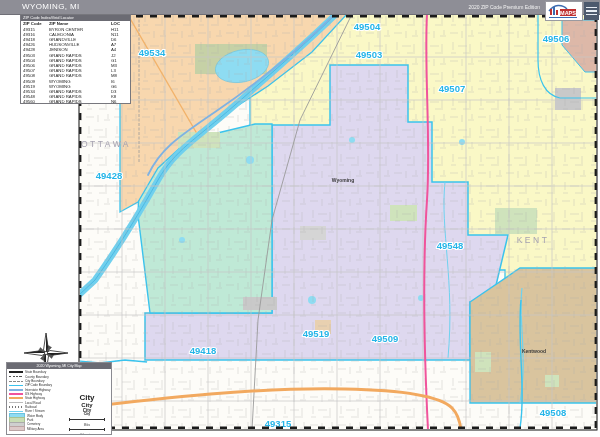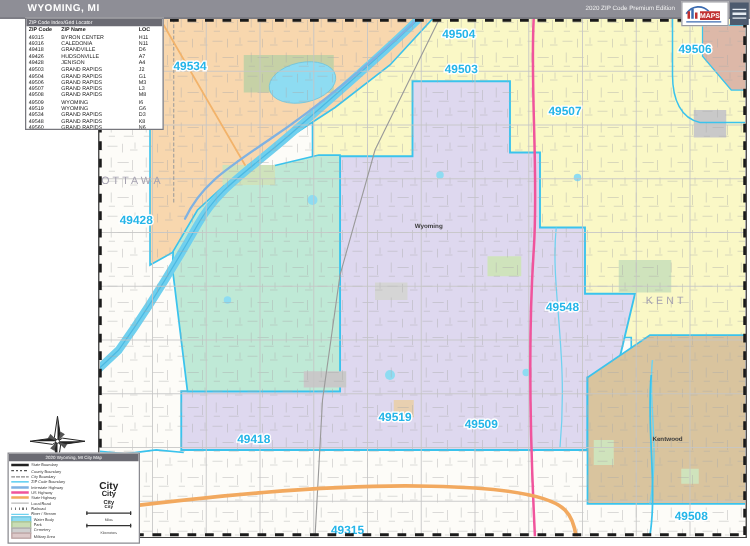--- a/index.html
+++ b/index.html
@@ -1,21 +1,21 @@
 <!DOCTYPE html>
 <html><head>
 <meta charset="utf-8">
 <style>
   html,body{margin:0;padding:0;background:#e8e8e8;}
   .page{position:relative;width:600px;height:437px;background:#ffffff;overflow:hidden;
         font-family:"Liberation Sans",sans-serif;}
   
   .hdr{position:absolute;left:0;top:0;width:600px;height:14px;background:#8e8e96;
        border-bottom:1px solid #6f6f77;}
-  .hdr-title{position:absolute;left:22px;top:2px;font-size:8px;font-weight:bold;color:#ffffff;
+  .hdr-title{position:absolute;left:22px;top:2px;font-size:8px;font-weight:normal;color:#ffffff;
              letter-spacing:.4px;}
   .hdr-edition{position:absolute;right:60px;top:4px;font-size:5px;color:#f2f2f2;}
   .logo{position:absolute;right:17px;top:1px;width:38px;height:20px;background:#ffffff;
         border:1px solid #9a9aa0;box-sizing:border-box;}
   .logo svg{display:block;}
   .logo-dark{position:absolute;right:1px;top:2px;width:15px;height:18px;background:#4d5a6e;
              display:flex;flex-direction:column;justify-content:center;gap:2px;padding:2px;box-sizing:border-box;}
   .logo-dark i{display:block;height:1.5px;background:#e8edf4;}
   
   .ztable{position:absolute;left:20px;top:14px;width:111px;height:90px;background:#ffffff;
@@ -44,21 +44,21 @@
   .sw-int i{background:#7fb2e2;height:2px;top:.8px;}
   .sw-us i{background:#f0549c;height:1.8px;top:1px;}
   .sw-st i{background:#f2a95f;height:2px;top:.8px;}
   .sw-rd i{background:#bbbbbb;}
   .sw-rail i{background:repeating-linear-gradient(90deg,#777 0 1px,#fff 1px 3px);height:1.8px;top:1px;}
   .sw-stream i{background:#6fd2ef;}
   .sw-water{background:#8edcf2;border:.5px solid #6cc2de;}
   .sw-park{background:#c9ddb4;border:.5px solid #a8c292;}
   .sw-cem{background:#cfcfcf;border:.5px solid #ababab;}
   .sw-mil{background:#ddc9c9;border:.5px solid #bba4a4;}
-  .lg-right{width:44px;padding-top:16px;}
+  .lg-right{width:44px;padding-top:1px;margin-top:24px;}
   .city-sample{color:#222;font-weight:bold;text-align:center;line-height:1.05;}
   .scalebar{margin:2px 4px 0 4px;border-top:1px solid #333;position:relative;height:4px;}
   .scalebar:before,.scalebar:after{content:"";position:absolute;top:-2px;width:1px;height:3px;background:#333;}
   .scalebar:before{left:0;} .scalebar:after{right:0;}
   .scale-lab{font-size:2.8px;color:#444;text-align:center;line-height:3.4px;}
   
   .compass{position:absolute;left:20px;top:330px;}
   
   text{font-family:"Liberation Sans",sans-serif;}
   .zip-label{font-size:9.5px;font-weight:bold;fill:#25b5e8;stroke:#ffffff;stroke-width:2.2px;

